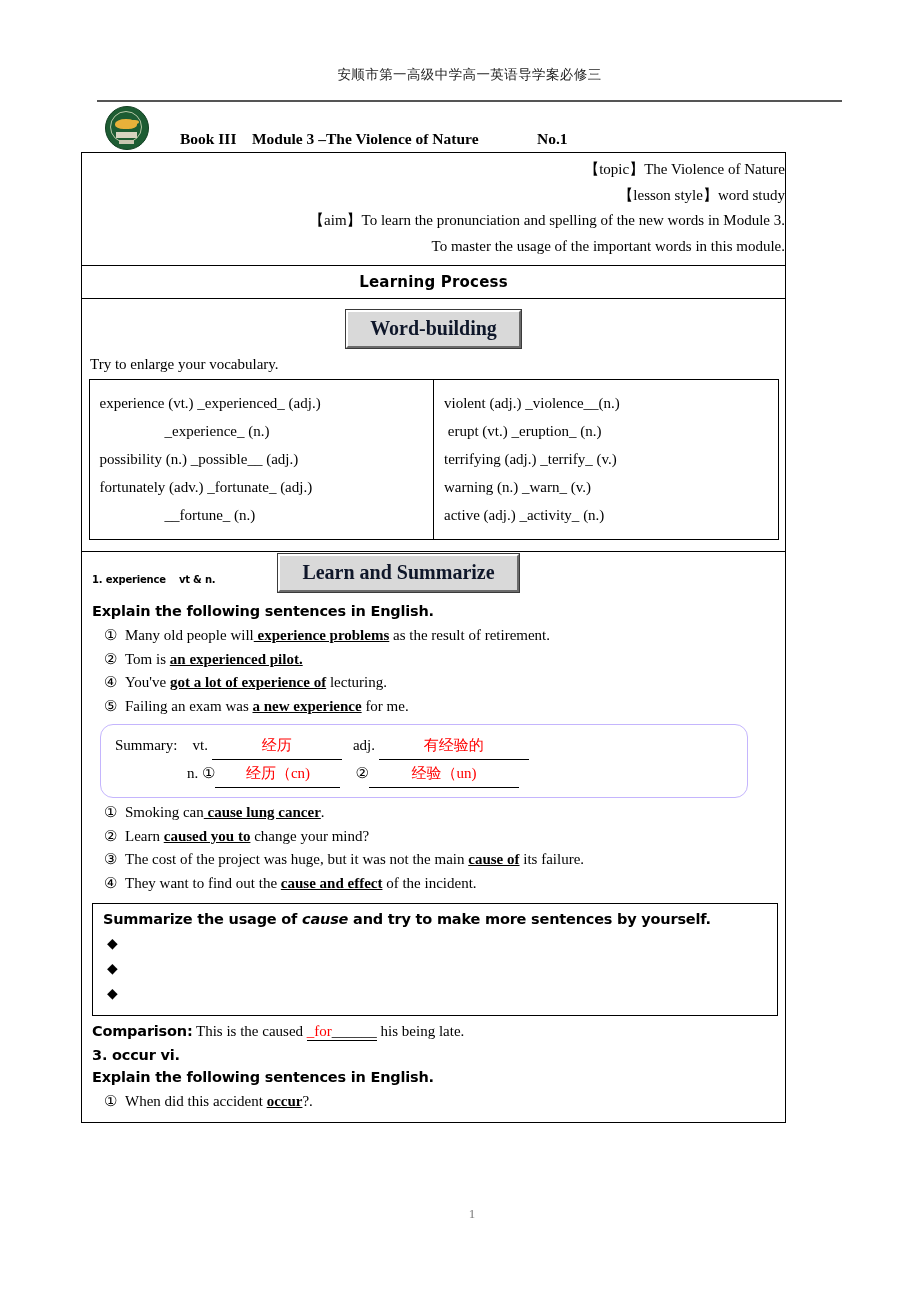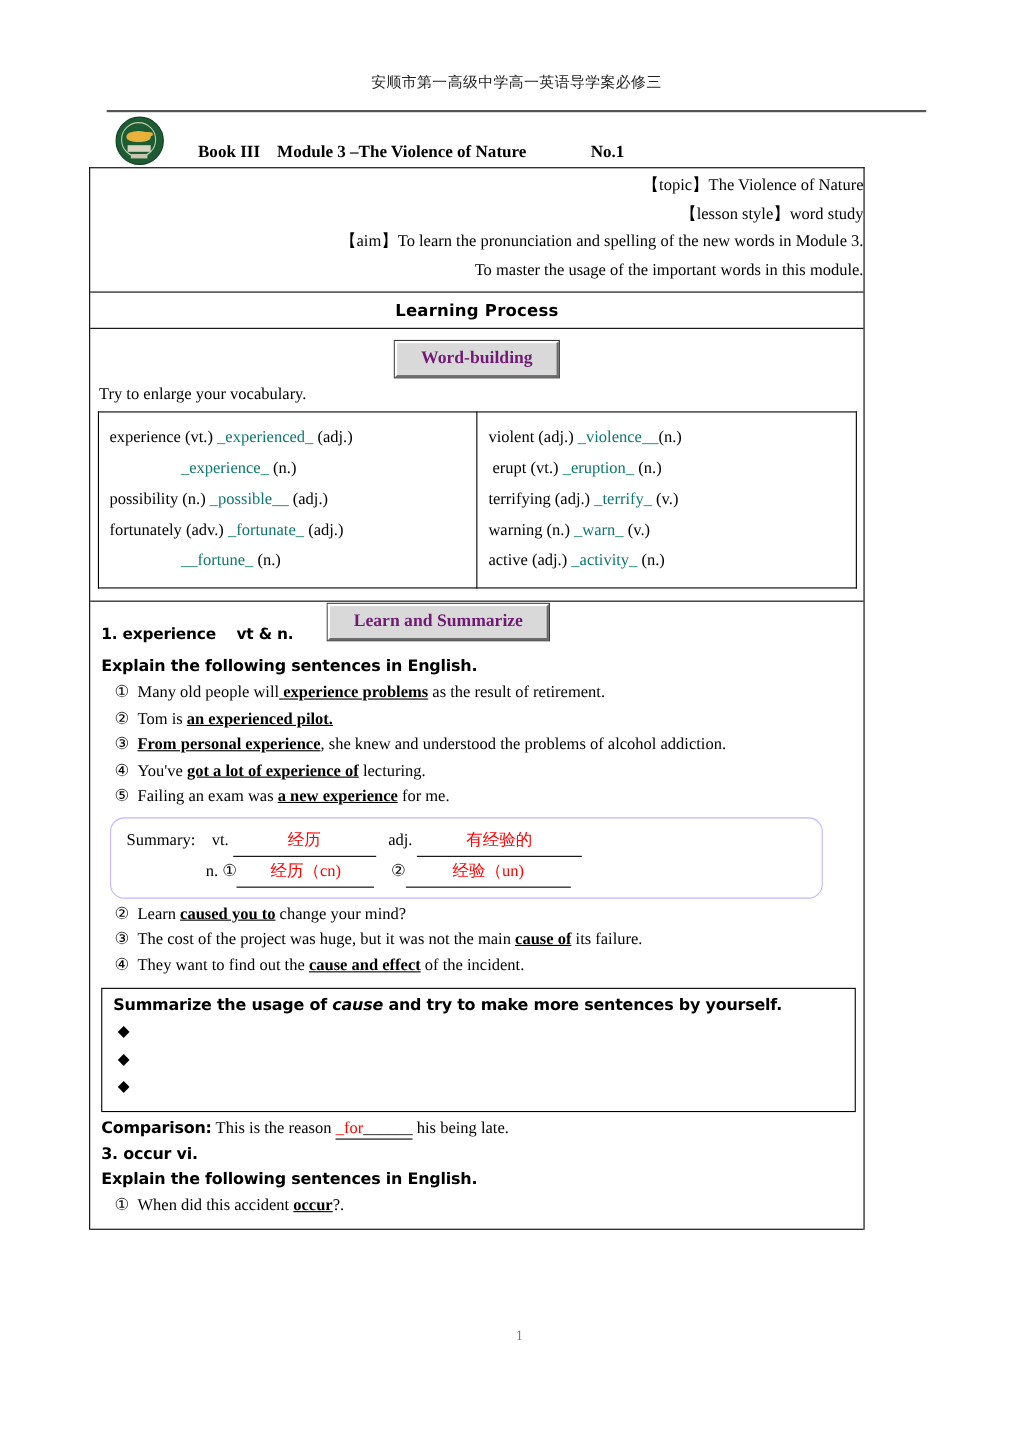--- a/index.html
+++ b/index.html
@@ -153,22 +153,22 @@
     display: inline-block;
     background: #d9d9d9;
     border-top: 2px solid #ffffff;
     border-left: 2px solid #ffffff;
     border-right: 2px solid #6b6b6b;
     border-bottom: 2px solid #6b6b6b;
     box-shadow: 0 0 0 1px #3a3a3a;
     padding: 5px 22px 6px 22px;
     font-family: "Liberation Serif", "DejaVu Serif", serif;
     font-weight: bold;
-    font-size: 16px;
-    color: #701a75;
+    font-size: 20px;
+    color: #0f172a;
   }
 
   
   .wb-cell { padding: 0; }
   .wb-btn-wrap {
     text-align: center;
     padding-top: 11px;
   }
   .wb-lead {
     font-size: 15px;
@@ -186,36 +186,36 @@
     padding: 9px 0 10px 0;
     width: 50%;
   }
   .wb-row {
     font-size: 15px;
     line-height: 18px;
     padding: 5px 0 5px 10px;
     white-space: pre;
   }
   .wb-row.indent-l { padding-left: 75px; }
-  .red { color: #0f766e; }
+  .red { color: #000000; }
 
   
   .main-cell { padding: 0 0 8px 0; }
 
   .sec-btn-row {
     position: relative;
     height: 48px;
   }
   .sec-heading {
     position: absolute;
     left: 10px;
     top: 22px;
     font-family: "DejaVu Sans", "Liberation Sans", sans-serif;
     font-weight: bold;
-    font-size: 14px;
+    font-size: 10px;
     white-space: pre;
     letter-spacing: -0.2px;
   }
   .sec-btn-center {
     position: absolute;
     left: 0; top: 2px;
     width: 100%;
     text-align: center;
   }
   .sec-btn-center .bevel-btn {
@@ -380,45 +380,45 @@
         <div class="sec-btn-center">
           <span class="bevel-btn">Learn and Summarize</span>
         </div>
       </div>
 
       <div class="bold-sans explain-line">Explain the following sentences in English.</div>
 
       <div class="sent-list">
         <div class="sent"><span class="num">①</span><span>Many old people will</span><u> experience problems</u><span> as the result of retirement.</span></div>
         <div class="sent"><span class="num">②</span><span>Tom is </span><u>an experienced pilot.</u><span></span></div>
-        <div class="sent"><span class="num">③</span><span></span><u>From personal experience</u><span>, she knew and understood the problems of alcohol addiction.</span></div>
         <div class="sent"><span class="num">④</span><span>You've </span><u>got a lot of experience of</u><span> lecturing.</span></div>
         <div class="sent"><span class="num">⑤</span><span>Failing an exam was </span><u>a new experience</u><span> for me.</span></div>
       </div>
 
       <div class="summary-box">
         <div class="l1"><span>Summary:</span>&nbsp;&nbsp;&nbsp; <span>vt.</span>&nbsp;<span class="ul-red" style="width:130px">经历</span>&nbsp;&nbsp; <span>adj.</span>&nbsp;<span class="ul-red" style="width:150px">有经验的</span></div>
         <div class="l2"><span>n.</span>&nbsp;<span>①</span><span class="ul-red" style="width:125px">经历（cn)</span>&nbsp;&nbsp;&nbsp; <span>②</span><span class="ul-red" style="width:150px">经验（un)</span></div>
       </div>
 
 
       <div class="sent-list">
+        <div class="sent"><span class="num">①</span><span>Smoking can</span><u> cause lung cancer</u><span>.</span></div>
         <div class="sent"><span class="num">②</span><span>Learn </span><u>caused you to</u><span> change your mind?</span></div>
         <div class="sent"><span class="num">③</span><span>The cost of the project was huge, but it was not the main </span><u>cause of</u><span> its failure.</span></div>
         <div class="sent"><span class="num">④</span><span>They want to find out the </span><u>cause and effect</u><span> of the incident.</span></div>
       </div>
 
       <div class="usage-box">
         <div class="usage-title bold-sans"><span>Summarize the usage of </span><i>cause</i><span> and try to make more sentences by yourself.</span></div>
         <div class="diamond">◆</div>
         <div class="diamond">◆</div>
         <div class="diamond">◆</div>
       </div>
 
-      <div class="comparison"><span class="lbl">Comparison:</span><span> This is the reason </span><span class="ul-red">_for</span><span class="ul-blank">______</span><span> his being late.</span></div>
+      <div class="comparison"><span class="lbl">Comparison:</span><span> This is the caused </span><span class="ul-red">_for</span><span class="ul-blank">______</span><span> his being late.</span></div>
 
       <div class="bold-sans sec3-heading">3. occur vi.</div>
       <div class="bold-sans explain3">Explain the following sentences in English.</div>
 
       <div class="sent-list">
         <div class="sent"><span class="num">①</span><span>When did this accident </span><u>occur</u><span>?.</span></div>
       </div>
 
     </div>
   </div>

